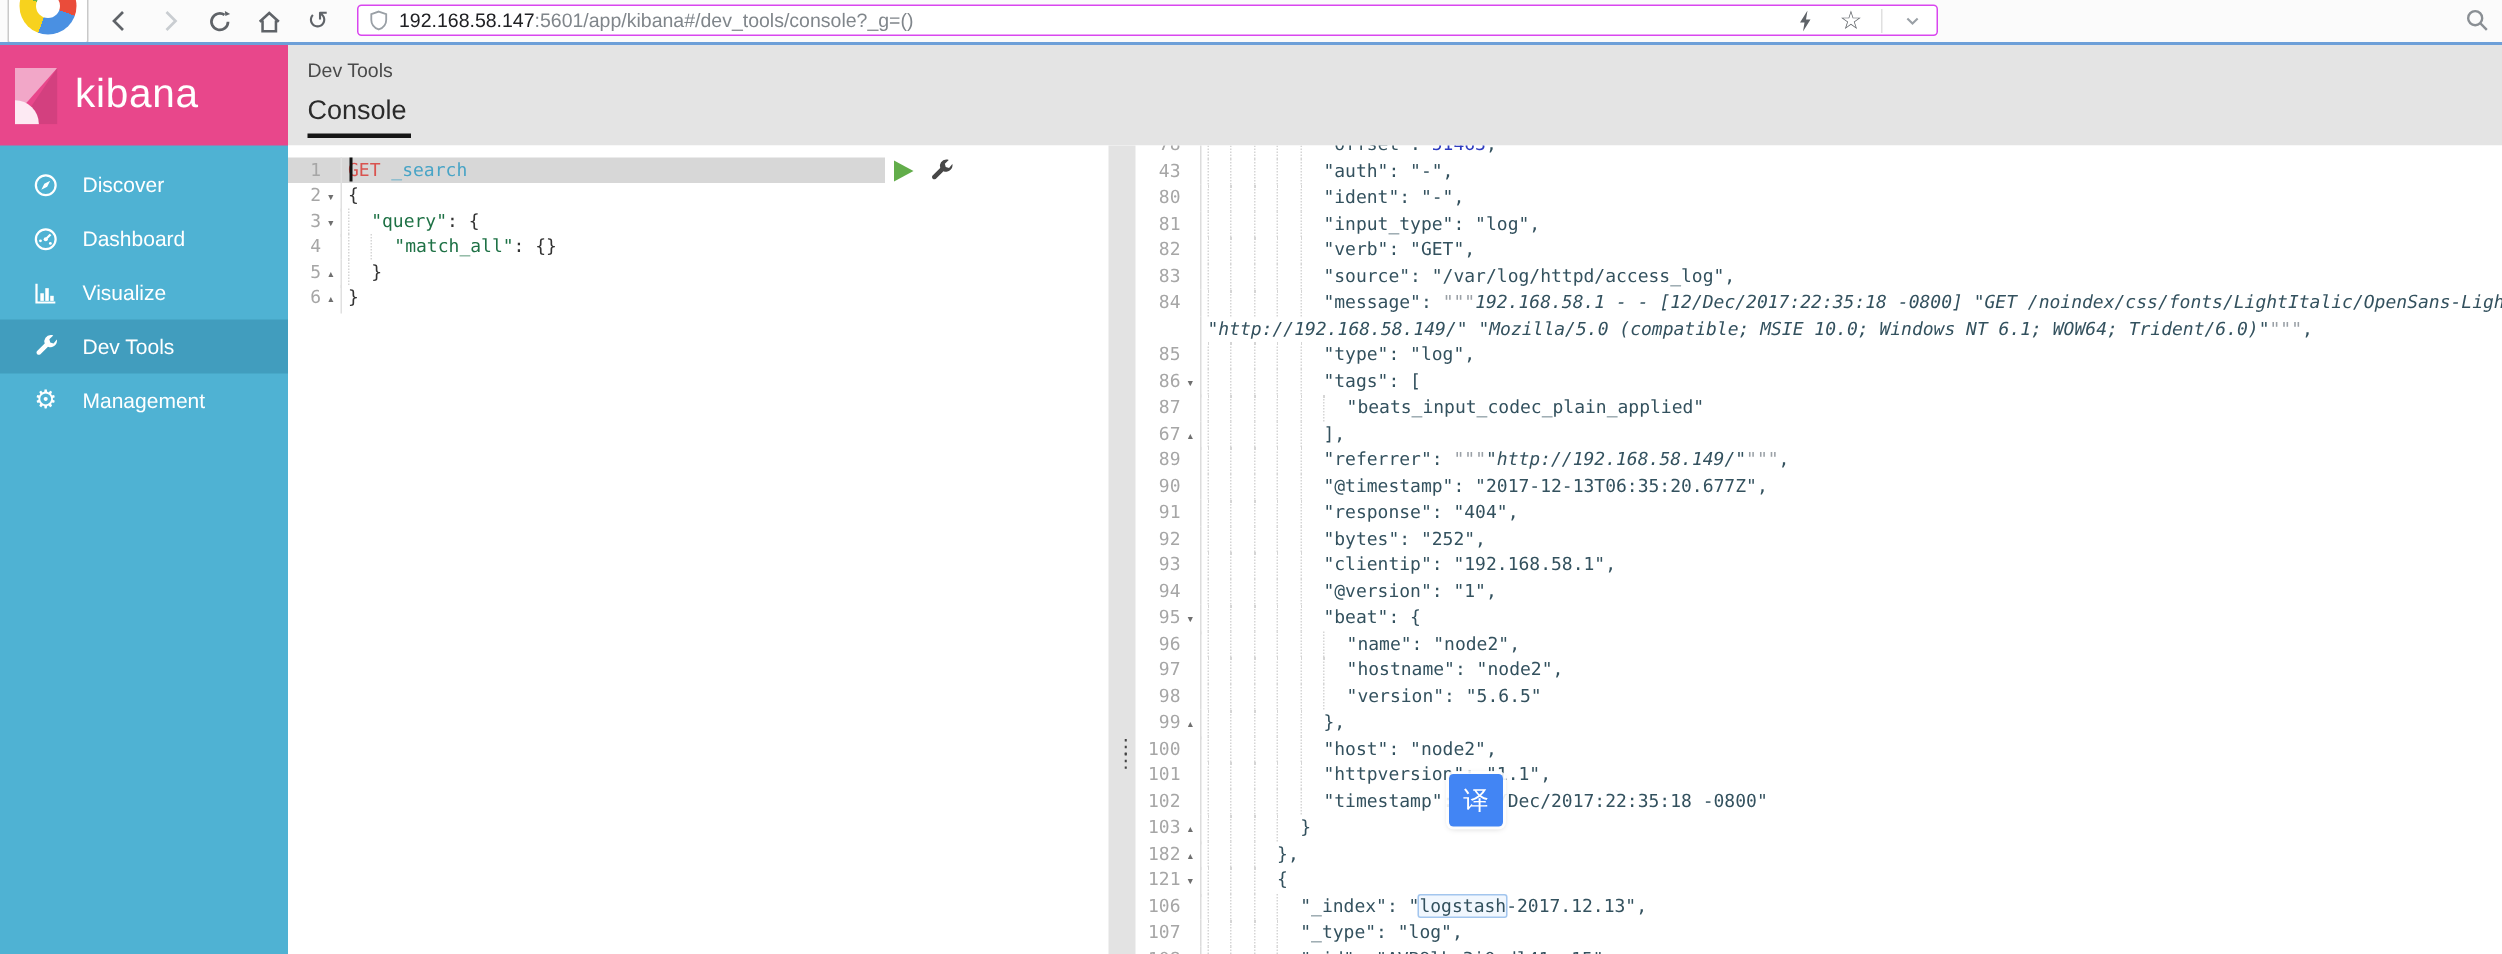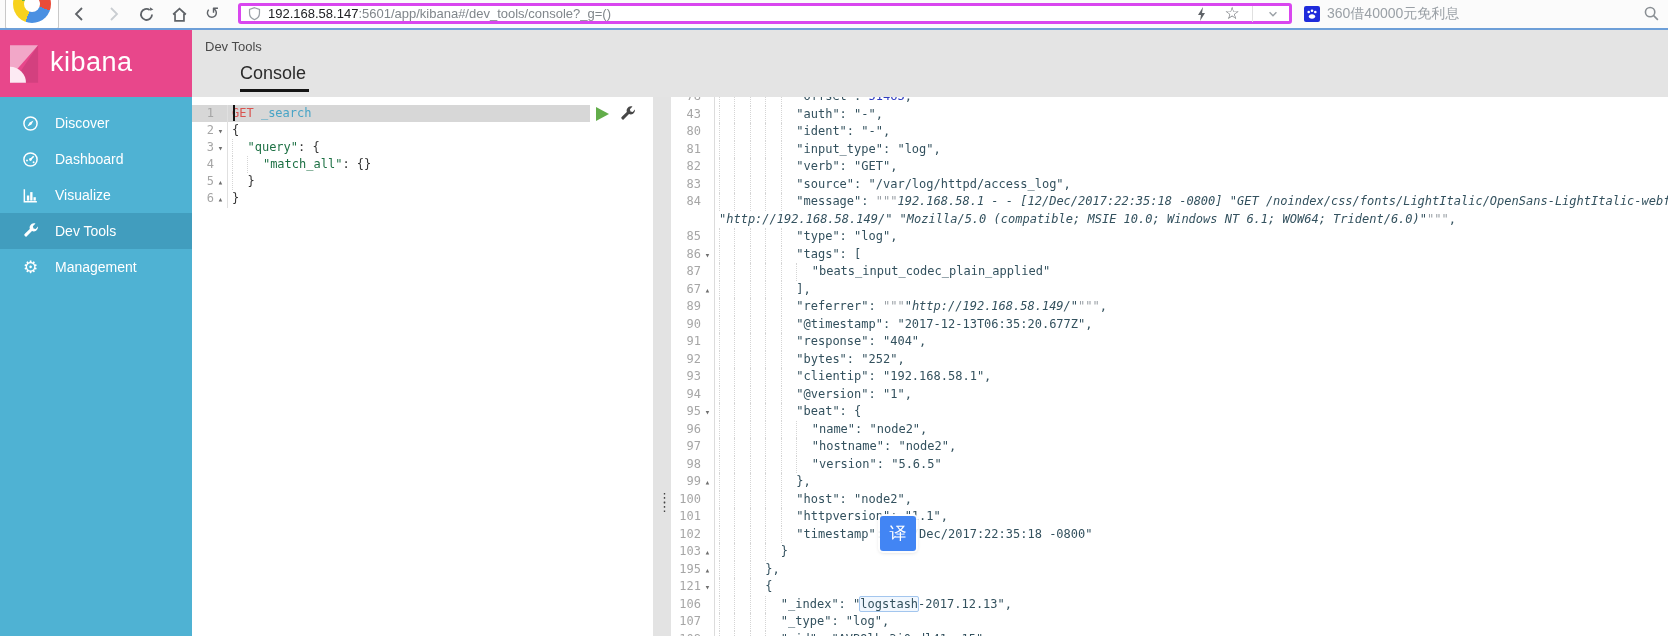--- a/index.html
+++ b/index.html
@@ -11,21 +11,21 @@
   .topbar-accent{position:absolute;top:28px;left:0;right:0;height:2px;background:#6d9fd8;}
   .logo-box{position:absolute;left:5px;top:-8px;width:52px;height:35px;background:#fff;
             border:1px solid #c9c9c9;border-radius:2px;overflow:hidden;}
   .pinwheel{position:absolute;left:7px;top:-8px;width:38px;height:38px;border-radius:50%;
             background:conic-gradient(from 20deg,#ea4c3a 0 25%,#4a90e2 25% 50%,#f7d21e 50% 75%,#62b346 75% 100%);}
   .pinwheel:after{content:"";position:absolute;left:11px;top:11px;width:16px;height:16px;border-radius:50%;background:#fff;}
   .navbtns{position:absolute;left:70px;top:0;height:28px;display:flex;align-items:center;gap:13px;}
   .nbtn{width:20px;height:20px;display:flex;align-items:center;justify-content:center;
         color:#5f6368;font-size:17px;line-height:20px;cursor:pointer;}
   .nbtn.disabled{color:#c9cdd1;}
-  .urlfield{position:absolute;left:238px;top:3px;width:1054px;height:21px;border:3px solid #d946ef;
+  .urlfield{position:absolute;left:238px;top:3px;width:1054px;height:21px;border:1px solid #d946ef;
             border-radius:3px;background:#fff;display:flex;align-items:center;padding:0 6px;box-sizing:border-box;}
   .urltext{font-size:13px;margin-left:6px;white-space:nowrap;overflow:hidden;flex:1;}
   .urltext .host{color:#202124;}
   .urltext .rest{color:#80868b;}
   .urlright{display:flex;align-items:center;gap:10px;}
   .vsep{width:1px;height:16px;background:#e0e0e0;}
   .promo{position:absolute;left:1304px;top:0;height:28px;display:flex;align-items:center;gap:7px;}
   .promo-label{font-size:14px;color:#9aa0a6;white-space:nowrap;}
   .searchbtn{position:absolute;right:8px;top:5px;}
 
@@ -37,25 +37,25 @@
   .nav{flex:1;padding-top:8px;}
   .nav-item{height:36px;display:flex;align-items:center;gap:16px;padding-left:22px;cursor:pointer;}
   .nav-item.active{background:#419DBE;}
   .nav-label{color:#fff;font-size:14px;}
   .nav-ico{width:17px;height:17px;display:flex;align-items:center;justify-content:center;color:#fff;font-size:17px;}
 
   .main{flex:1;display:flex;flex-direction:column;min-width:0;}
   .khdr{height:67px;background:#E4E4E4;padding-left:13px;box-sizing:border-box;}
   .app-title{font-size:13px;color:#4a4a4a;padding-top:9px;}
   .tab{display:inline-block;font-size:18px;color:#2b2b2b;margin-top:9px;padding:0 3px 5px 0;
-       border-bottom:3px solid #151515;cursor:pointer;margin-left:35px;}
+       border-bottom:3px solid #151515;cursor:pointer;}
 
   
   .workspace{flex:1;display:flex;background:#fff;position:relative;min-height:0;}
-  .editor-panel{width:461px;flex-shrink:0;position:relative;padding-top:8px;box-sizing:border-box;overflow:hidden;}
+  .editor-panel{width:547px;flex-shrink:0;position:relative;padding-top:8px;box-sizing:border-box;overflow:hidden;}
   .divider{width:18px;background:#e3e3e3;flex-shrink:0;position:relative;cursor:col-resize;}
   .grip{position:absolute;left:5px;top:396px;color:#444;font-size:13px;line-height:9px;text-align:center;}
   .response-panel{flex:1;position:relative;overflow:hidden;min-width:0;}
   .resp-lines{margin-top:-9px;}
 
   .crow{white-space:pre;font-family:"DejaVu Sans Mono","Liberation Mono",monospace;font-size:12px;
         height:17px;line-height:17px;color:#33515e;}
   .resp-lines .crow{height:17.5px;line-height:17.5px;}
   .editor-panel .crow{color:#333;}
   .crow.active{background:linear-gradient(to right,#d7d7d7 0,#d7d7d7 398px,transparent 398px);}
@@ -129,30 +129,20 @@
           </svg>
       </span>
       <span class="nbtn">☆</span>
       <span class="vsep"></span>
       <span class="nbtn">
         <svg width="12" height="12" viewBox="0 0 14 14">
             <path d="M3 5l4 4 4-4" stroke="#9aa0a6" stroke-width="1.6" fill="none"></path>
           </svg>
       </span>
     </span>
-  </div>
-  <div class="promo">
-    <svg width="16" height="16" viewBox="0 0 16 16">
-        <rect width="16" height="16" rx="2" fill="#1f2bdb"></rect>
-        <circle cx="4.7" cy="6" r="1.3" fill="#fff"></circle>
-        <circle cx="8" cy="4.7" r="1.3" fill="#fff"></circle>
-        <circle cx="11.3" cy="6" r="1.3" fill="#fff"></circle>
-        <path d="M8 12.8c-2 0-3.3-1-3.3-2.2C4.7 9.4 6 8.2 8 8.2s3.3 1.2 3.3 2.4c0 1.2-1.3 2.2-3.3 2.2z" fill="#fff"></path>
-      </svg>
-    <span class="promo-label">360借40000元免利息</span>
   </div>
   <span class="searchbtn">
     <svg width="17" height="17" viewBox="0 0 16 16">
         <circle cx="6.7" cy="6.7" r="4.4" stroke="#8a8f94" stroke-width="1.5" fill="none"></circle>
         <path d="M10 10l4 4" stroke="#8a8f94" stroke-width="1.5"></path>
       </svg>
   </span>
 </div>
 <div class="topbar-accent"></div>
 
@@ -267,21 +257,21 @@
             <div class="crow"><span class="gut"><span class="lnum">94</span><span class="fold"></span></span><span class="ctext"><span class="iu">&nbsp;&nbsp;</span><span class="iu">&nbsp;&nbsp;</span><span class="iu">&nbsp;&nbsp;</span><span class="iu">&nbsp;&nbsp;</span><span class="iu">&nbsp;&nbsp;</span><span>"@version": "1",</span></span></div>
             <div class="crow"><span class="gut"><span class="lnum">95</span><span class="fold">▾</span></span><span class="ctext"><span class="iu">&nbsp;&nbsp;</span><span class="iu">&nbsp;&nbsp;</span><span class="iu">&nbsp;&nbsp;</span><span class="iu">&nbsp;&nbsp;</span><span class="iu">&nbsp;&nbsp;</span><span>"beat": {</span></span></div>
             <div class="crow"><span class="gut"><span class="lnum">96</span><span class="fold"></span></span><span class="ctext"><span class="iu">&nbsp;&nbsp;</span><span class="iu">&nbsp;&nbsp;</span><span class="iu">&nbsp;&nbsp;</span><span class="iu">&nbsp;&nbsp;</span><span class="iu">&nbsp;&nbsp;</span><span class="iu">&nbsp;&nbsp;</span><span>"name": "node2",</span></span></div>
             <div class="crow"><span class="gut"><span class="lnum">97</span><span class="fold"></span></span><span class="ctext"><span class="iu">&nbsp;&nbsp;</span><span class="iu">&nbsp;&nbsp;</span><span class="iu">&nbsp;&nbsp;</span><span class="iu">&nbsp;&nbsp;</span><span class="iu">&nbsp;&nbsp;</span><span class="iu">&nbsp;&nbsp;</span><span>"hostname": "node2",</span></span></div>
             <div class="crow"><span class="gut"><span class="lnum">98</span><span class="fold"></span></span><span class="ctext"><span class="iu">&nbsp;&nbsp;</span><span class="iu">&nbsp;&nbsp;</span><span class="iu">&nbsp;&nbsp;</span><span class="iu">&nbsp;&nbsp;</span><span class="iu">&nbsp;&nbsp;</span><span class="iu">&nbsp;&nbsp;</span><span>"version": "5.6.5"</span></span></div>
             <div class="crow"><span class="gut"><span class="lnum">99</span><span class="fold">▴</span></span><span class="ctext"><span class="iu">&nbsp;&nbsp;</span><span class="iu">&nbsp;&nbsp;</span><span class="iu">&nbsp;&nbsp;</span><span class="iu">&nbsp;&nbsp;</span><span class="iu">&nbsp;&nbsp;</span><span>},</span></span></div>
             <div class="crow"><span class="gut"><span class="lnum">100</span><span class="fold"></span></span><span class="ctext"><span class="iu">&nbsp;&nbsp;</span><span class="iu">&nbsp;&nbsp;</span><span class="iu">&nbsp;&nbsp;</span><span class="iu">&nbsp;&nbsp;</span><span class="iu">&nbsp;&nbsp;</span><span>"host": "node2",</span></span></div>
             <div class="crow"><span class="gut"><span class="lnum">101</span><span class="fold"></span></span><span class="ctext"><span class="iu">&nbsp;&nbsp;</span><span class="iu">&nbsp;&nbsp;</span><span class="iu">&nbsp;&nbsp;</span><span class="iu">&nbsp;&nbsp;</span><span class="iu">&nbsp;&nbsp;</span><span>"httpversion": "1.1",</span></span></div>
             <div class="crow"><span class="gut"><span class="lnum">102</span><span class="fold"></span></span><span class="ctext"><span class="iu">&nbsp;&nbsp;</span><span class="iu">&nbsp;&nbsp;</span><span class="iu">&nbsp;&nbsp;</span><span class="iu">&nbsp;&nbsp;</span><span class="iu">&nbsp;&nbsp;</span><span>"timestamp": "12/Dec/2017:22:35:18 -0800"</span></span></div>
             <div class="crow"><span class="gut"><span class="lnum">103</span><span class="fold">▴</span></span><span class="ctext"><span class="iu">&nbsp;&nbsp;</span><span class="iu">&nbsp;&nbsp;</span><span class="iu">&nbsp;&nbsp;</span><span class="iu">&nbsp;&nbsp;</span><span>}</span></span></div>
-            <div class="crow"><span class="gut"><span class="lnum">195</span><span class="fold">▴</span></span><span class="ctext"><span class="iu">&nbsp;&nbsp;</span><span class="iu">&nbsp;&nbsp;</span><span class="iu">&nbsp;&nbsp;</span><span>},</span></span></div>
+            <div class="crow"><span class="gut"><span class="lnum">182</span><span class="fold">▴</span></span><span class="ctext"><span class="iu">&nbsp;&nbsp;</span><span class="iu">&nbsp;&nbsp;</span><span class="iu">&nbsp;&nbsp;</span><span>},</span></span></div>
             <div class="crow"><span class="gut"><span class="lnum">121</span><span class="fold">▾</span></span><span class="ctext"><span class="iu">&nbsp;&nbsp;</span><span class="iu">&nbsp;&nbsp;</span><span class="iu">&nbsp;&nbsp;</span><span>{</span></span></div>
             <div class="crow"><span class="gut"><span class="lnum">106</span><span class="fold"></span></span><span class="ctext"><span class="iu">&nbsp;&nbsp;</span><span class="iu">&nbsp;&nbsp;</span><span class="iu">&nbsp;&nbsp;</span><span class="iu">&nbsp;&nbsp;</span><span>"_index": "</span><span class="sw">logstash</span><span>-2017.12.13",</span></span></div>
             <div class="crow"><span class="gut"><span class="lnum">107</span><span class="fold"></span></span><span class="ctext"><span class="iu">&nbsp;&nbsp;</span><span class="iu">&nbsp;&nbsp;</span><span class="iu">&nbsp;&nbsp;</span><span class="iu">&nbsp;&nbsp;</span><span>"_type": "log",</span></span></div>
             <div class="crow"><span class="gut"><span class="lnum">108</span><span class="fold"></span></span><span class="ctext"><span class="iu">&nbsp;&nbsp;</span><span class="iu">&nbsp;&nbsp;</span><span class="iu">&nbsp;&nbsp;</span><span class="iu">&nbsp;&nbsp;</span><span>"_id": "AVB9lk-3i0-dl41--15",</span></span></div>
           </div>
         <div class="translate-btn">译</div>
       </div>
     </div>
   </div>
 </div>

